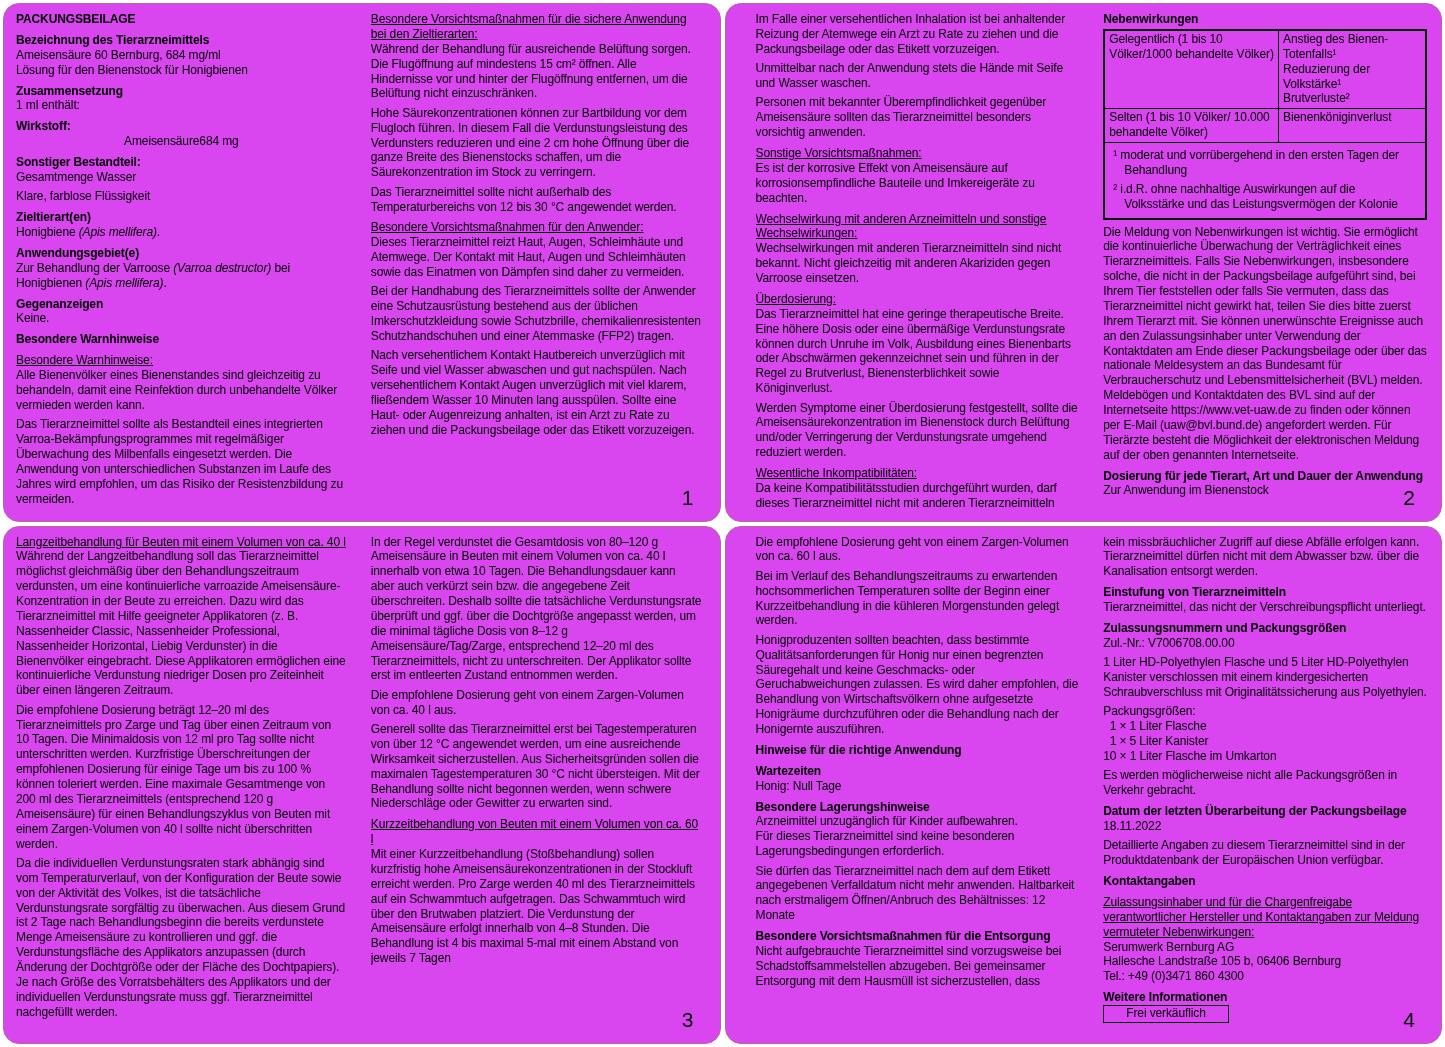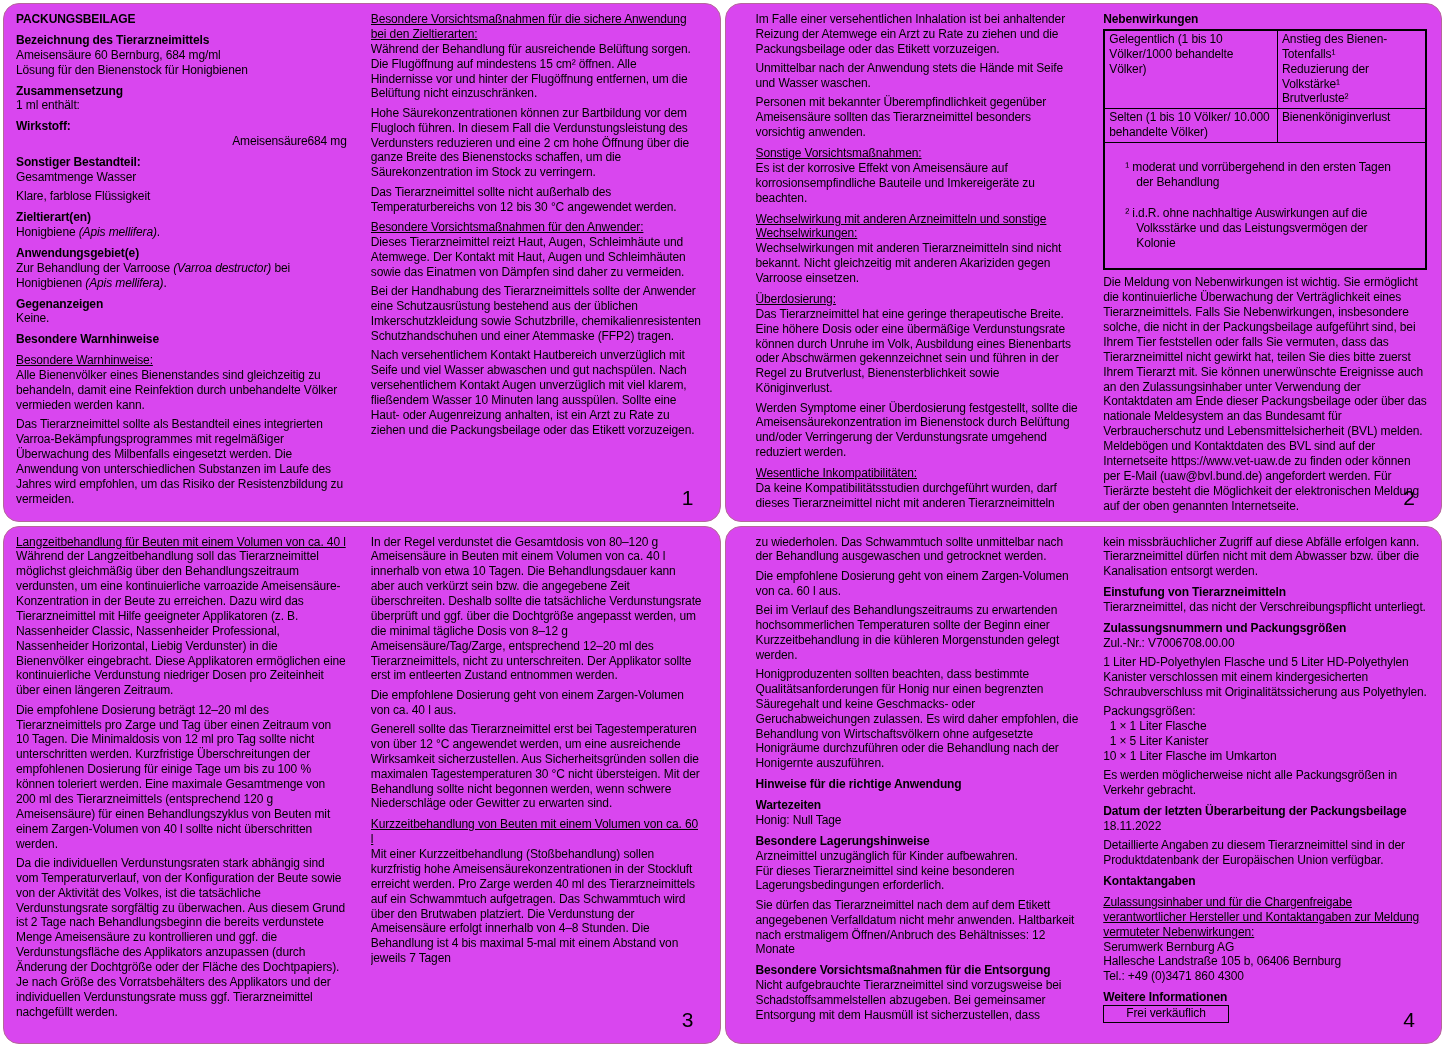--- a/index.html
+++ b/index.html
@@ -9,26 +9,26 @@
   .page{border:1.5px solid #b5679a;border-radius:16px;position:relative;overflow:hidden;
         box-sizing:border-box;padding:8px 18px 8px 12px;background:#d946ef;}
   .page.right{padding-left:30px;padding-right:14px;}
   .cols{display:flex;gap:24px;height:100%;}
   .col{flex:1 1 0;min-width:0;overflow:hidden;font-size:12px;line-height:1.24;letter-spacing:-0.12px;}
   .col > :first-child{margin-top:0;}
   .h{font-weight:bold;margin:6px 0 0;}
   .hu{text-decoration:underline;text-underline-offset:1px;margin:6px 0 0;}
   .p{margin:4.5px 0;white-space:pre-wrap;}
   .h + .p,.h + .kv,.hu + .p{margin-top:0;}
-  .kv{display:flex;justify-content:flex-end;margin:0;}
+  .kv{display:flex;justify-content:center;margin:0;}
   .pnum{position:absolute;right:26px;bottom:13px;font-size:21px;line-height:1;}
   table.nw{border-collapse:collapse;width:100%;margin:2px 0 5px;border:2px solid #000;}
   table.nw td{border:1px solid #000;padding:1px 4px 2px;vertical-align:top;white-space:pre-wrap;}
   td.fncell{padding:1px 4px 2px;}
-  .fn{padding-left:11px;text-indent:-11px;margin:16px;}
+  .fn{padding-left:11px;text-indent:-11px;margin:4px;}
   .box{display:inline-block;border:1.5px solid #000;padding:0 22px 1px;}
   i{font-style:italic;}
 </style>
 </head>
 <body>
 
 <div class="sheet">
     <section class="page">
       <div class="cols">
         <div class="col">
@@ -126,21 +126,20 @@
           <div class="p">Generell sollte das Tierarzneimittel erst bei Tagestemperaturen von über 12 °C angewendet werden, um eine ausreichende Wirksamkeit sicherzustellen. Aus Sicherheitsgründen sollen die maximalen Tagestemperaturen 30 °C nicht übersteigen. Mit der Behandlung sollte nicht begonnen werden, wenn schwere Niederschläge oder Gewitter zu erwarten sind.</div>
           <div class="hu">Kurzzeitbehandlung von Beuten mit einem Volumen von ca. 60 l</div>
           <div class="p">Mit einer Kurzzeitbehandlung (Stoßbehandlung) sollen kurzfristig hohe Ameisensäurekonzentrationen in der Stockluft erreicht werden. Pro Zarge werden 40 ml des Tierarzneimittels auf ein Schwammtuch aufgetragen. Das Schwammtuch wird über den Brutwaben platziert. Die Verdunstung der Ameisensäure erfolgt innerhalb von 4–8 Stunden. Die Behandlung ist 4 bis maximal 5-mal mit einem Abstand von jeweils 7 Tagen</div>
         </div>
       </div>
       <div class="pnum">3</div>
     </section>
     <section class="page right">
       <div class="cols">
         <div class="col">
-          <div class="p">zu wiederholen. Das Schwammtuch sollte unmittelbar nach der Behandlung ausgewaschen und getrocknet werden.</div>
           <div class="p">Die empfohlene Dosierung geht von einem Zargen-Volumen von ca. 60 l aus.</div>
           <div class="p">Bei im Verlauf des Behandlungszeitraums zu erwartenden hochsommerlichen Temperaturen sollte der Beginn einer Kurzzeitbehandlung in die kühleren Morgenstunden gelegt werden.</div>
           <div class="p">Honigproduzenten sollten beachten, dass bestimmte Qualitätsanforderungen für Honig nur einen begrenzten Säuregehalt und keine Geschmacks- oder Geruchabweichungen zulassen. Es wird daher empfohlen, die Behandlung von Wirtschaftsvölkern ohne aufgesetzte Honigräume durchzuführen oder die Behandlung nach der Honigernte auszuführen.</div>
           <div class="h">Hinweise für die richtige Anwendung</div>
           <div class="h">Wartezeiten</div>
           <div class="p">Honig: Null Tage</div>
           <div class="h">Besondere Lagerungshinweise</div>
           <div class="p">Arzneimittel unzugänglich für Kinder aufbewahren.
 Für dieses Tierarzneimittel sind keine besonderen Lagerungsbedingungen erforderlich.</div>
           <div class="p">Sie dürfen das Tierarzneimittel nach dem auf dem Etikett angegebenen Verfalldatum nicht mehr anwenden. Haltbarkeit nach erstmaligem Öffnen/Anbruch des Behältnisses: 12 Monate</div>

